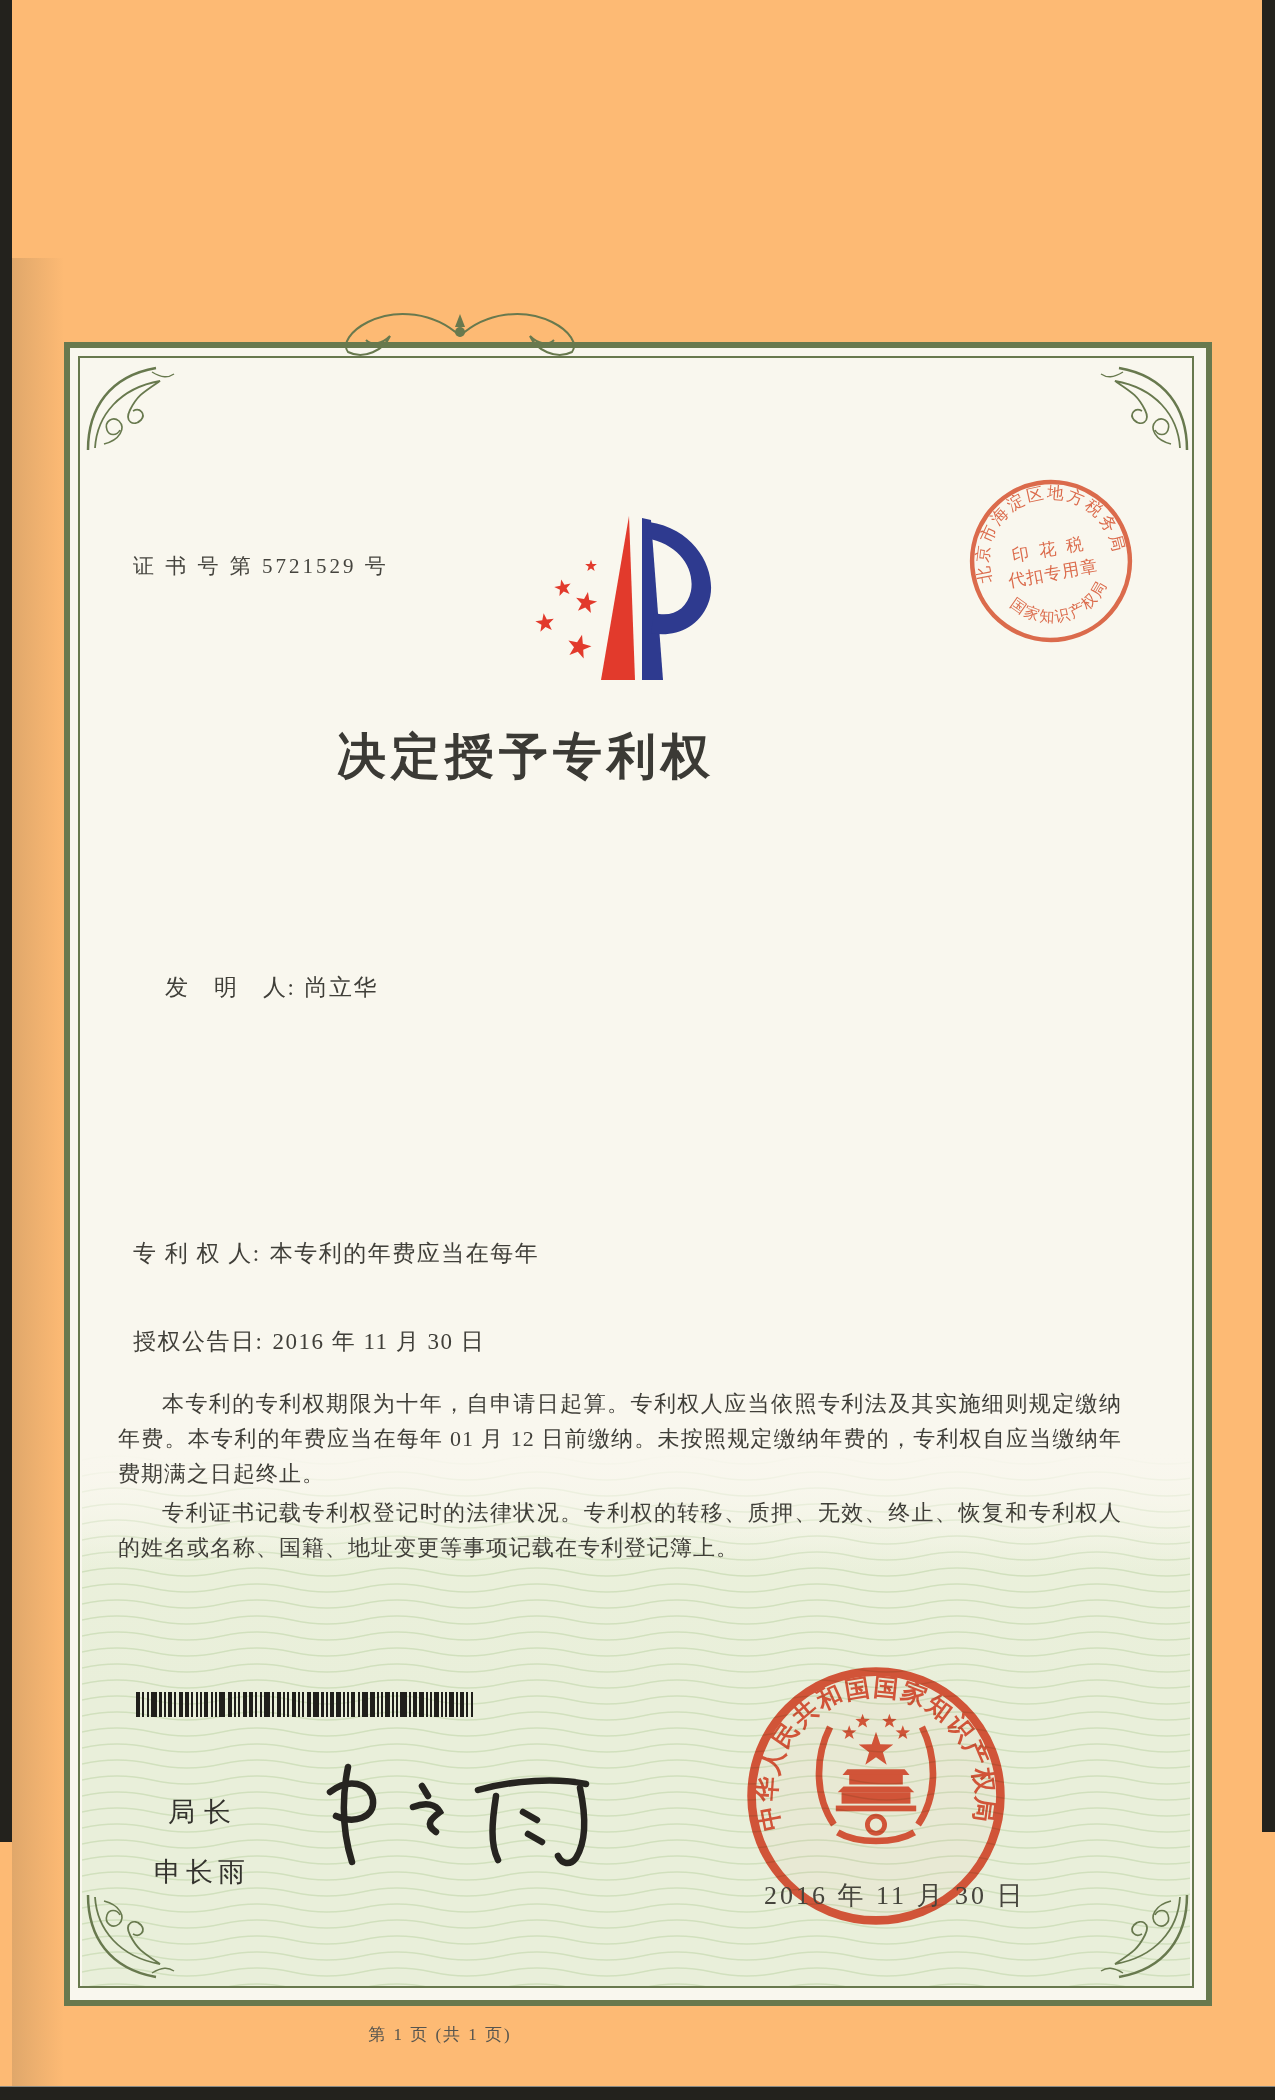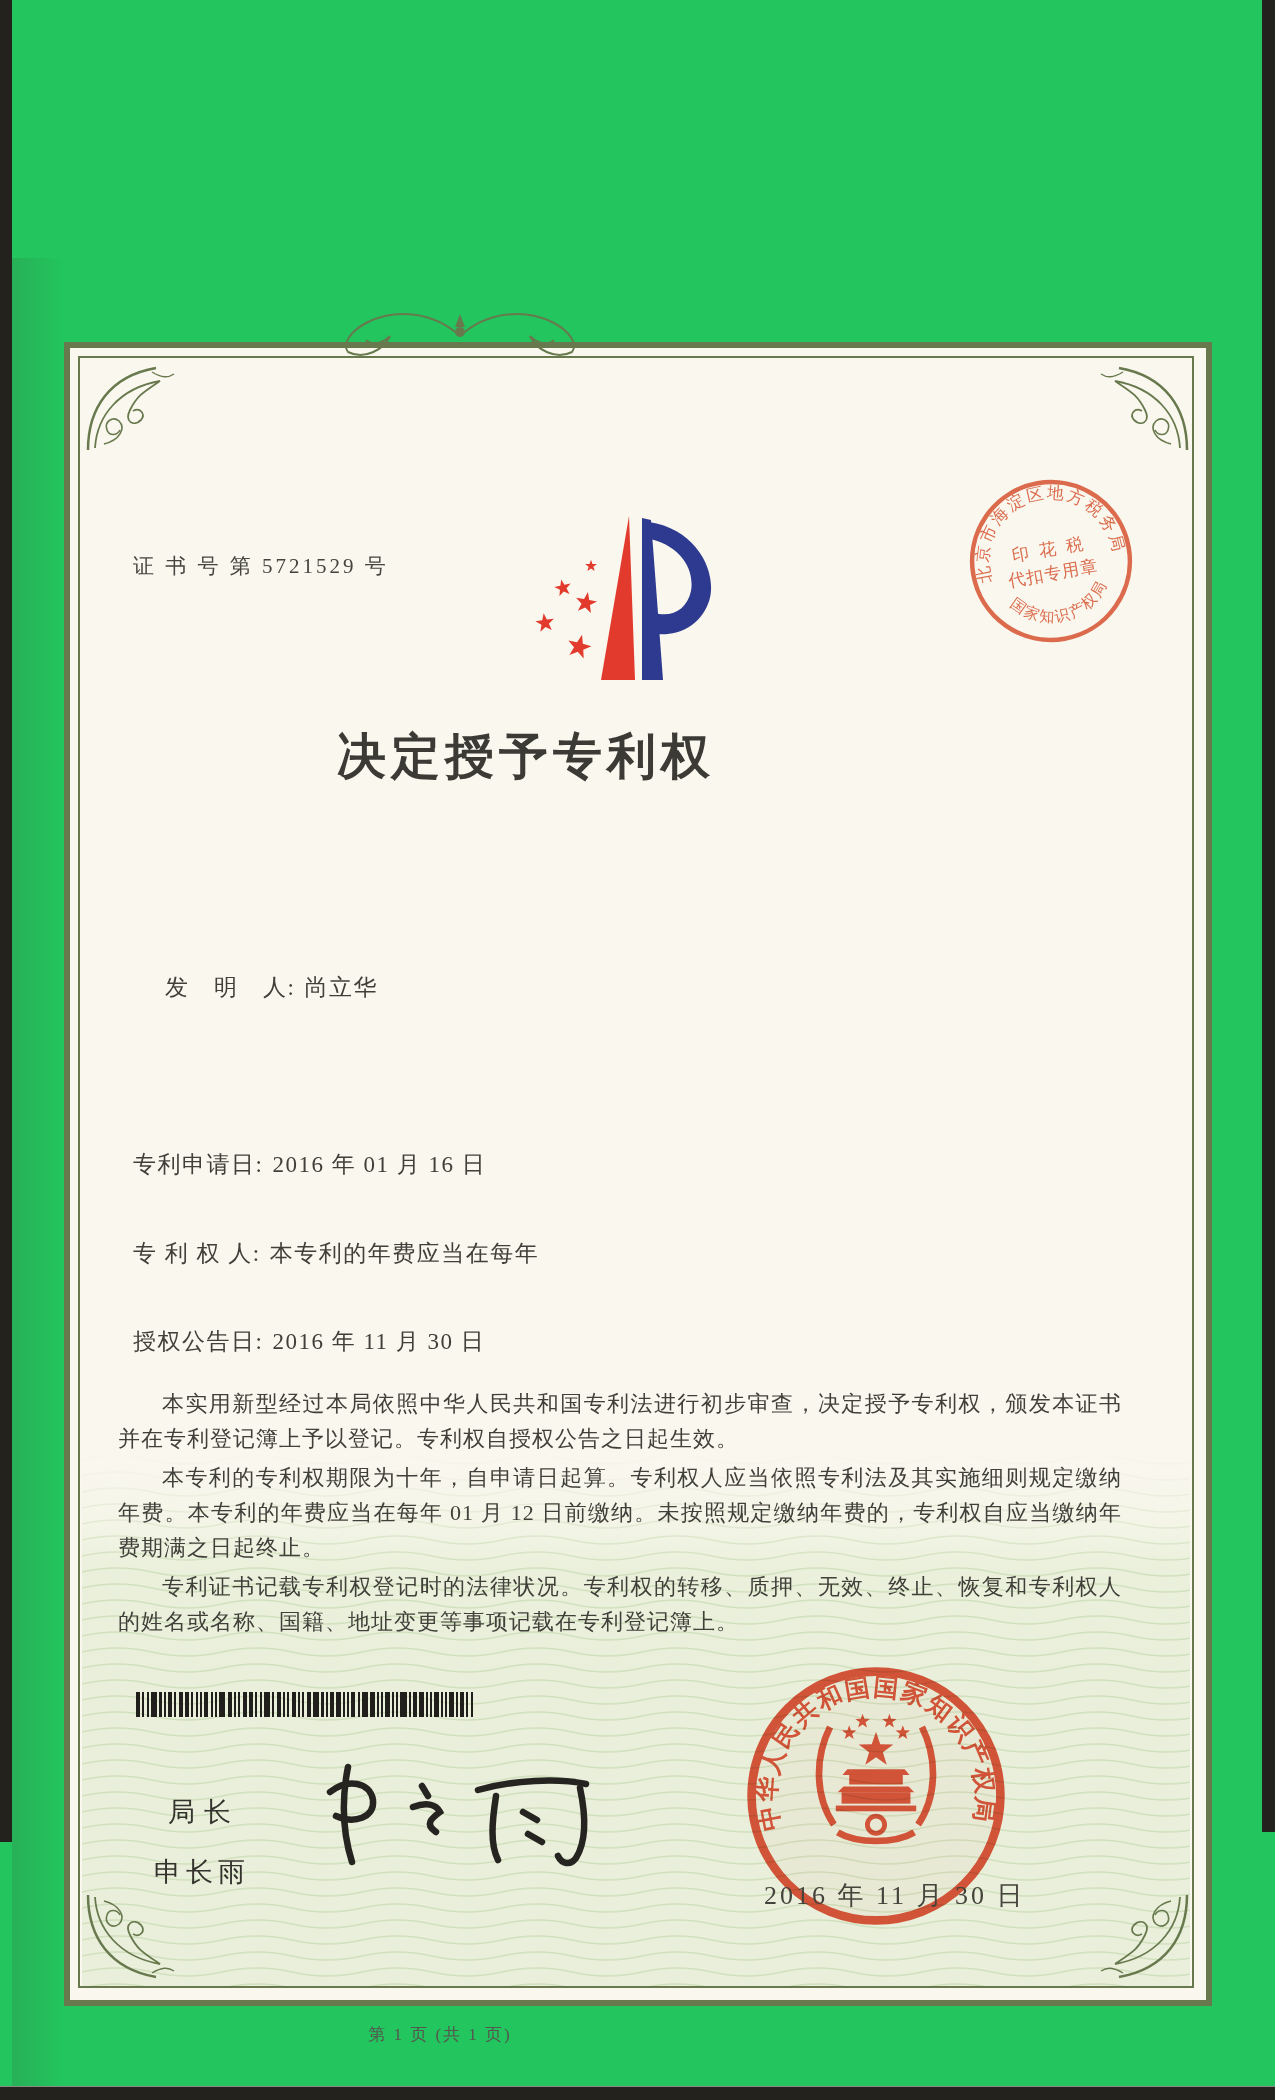--- a/index.html
+++ b/index.html
@@ -1,18 +1,18 @@
 <!DOCTYPE html>
 <html><head>
 <meta charset="utf-8">
 <style>
   html,body{margin:0;padding:0;background:#e8e8e6;}
   #page{
     position:relative;width:1275px;height:2100px;margin:0 auto;
-    background:#22c55e;overflow:hidden;
+    background:#fdba74;overflow:hidden;
     font-family:"Liberation Serif","DejaVu Serif",serif;color:#3e3d38;
   }
   
   .band{position:absolute;background:#23221d;z-index:10;}
   .band.left{left:0;top:258;width:12px;height:1842px;}
   .band.right{left:1262px;top:268;width:13px;height:1832px;}
   .band.bottom{left:0;top:2086px;width:1275px;height:14px;border-top:1px solid #8a8a84;}
   .gutter{position:absolute;left:12px;top:258px;width:52px;height:1842px;z-index:1;
     background:linear-gradient(90deg,rgba(70,68,56,.16),rgba(70,68,56,0));}
   
@@ -146,32 +146,28 @@
     <text font-size="15" letter-spacing="1.5" fill="#d9603f" font-family="Liberation Serif, DejaVu Serif, serif">
       <textPath href="#tp-bot" startOffset="2">国家知识产权局</textPath>
     </text>
   </svg>
 
   <div class="title">决定授予专利权</div>
 
   <div class="field f1">
     <span>发　明　人:</span><span class="val">尚立华</span>
   </div>
-  <div class="field f3">
-    <span>专利申请日:</span><span class="val">2016 年 01 月 16 日</span>
-  </div>
   <div class="field f4">
     <span>专 利 权 人:</span><span class="val">本专利的年费应当在每年</span>
   </div>
   <div class="field f5">
     <span>授权公告日:</span><span class="val">2016 年 11 月 30 日</span>
   </div>
 
   <div class="body-text">
-    <p>本实用新型经过本局依照中华人民共和国专利法进行初步审查，决定授予专利权，颁发本证书并在专利登记簿上予以登记。专利权自授权公告之日起生效。</p>
     <p>本专利的专利权期限为十年，自申请日起算。专利权人应当依照专利法及其实施细则规定缴纳年费。本专利的年费应当在每年 01 月 12 日前缴纳。未按照规定缴纳年费的，专利权自应当缴纳年费期满之日起终止。</p>
     <p>专利证书记载专利权登记时的法律状况。专利权的转移、质押、无效、终止、恢复和专利权人的姓名或名称、国籍、地址变更等事项记载在专利登记簿上。</p>
   </div>
 
   <div id="barcode"><i style="width: 4.2px;"></i><i style="width: 2.1px;"></i><i style="width: 2.1px;"></i><i style="width: 6.3px;"></i><i style="width: 2.1px;"></i><i style="width: 2.1px;"></i><i style="width: 4.2px;"></i><i style="width: 2.1px;"></i><i style="width: 4.2px;"></i><i style="width: 4.2px;"></i><i style="width: 2.1px;"></i><i style="width: 2.1px;"></i><i style="width: 2.1px;"></i><i style="width: 4.2px;"></i><i style="width: 2.1px;"></i><i style="width: 2.1px;"></i><i style="width: 6.3px;"></i><i style="width: 4.2px;"></i><i style="width: 2.1px;"></i><i style="width: 2.1px;"></i><i style="width: 4.2px;"></i><i style="width: 4.2px;"></i><i style="width: 2.1px;"></i><i style="width: 2.1px;"></i><i style="width: 6.3px;"></i><i style="width: 2.1px;"></i><i style="width: 4.2px;"></i><i style="width: 2.1px;"></i><i style="width: 2.1px;"></i><i style="width: 4.2px;"></i><i style="width: 2.1px;"></i><i style="width: 2.1px;"></i><i style="width: 4.2px;"></i><i style="width: 6.3px;"></i><i style="width: 2.1px;"></i><i style="width: 2.1px;"></i><i style="width: 4.2px;"></i><i style="width: 4.2px;"></i><i style="width: 2.1px;"></i><i style="width: 2.1px;"></i><i style="width: 4.2px;"></i><i style="width: 2.1px;"></i><i style="width: 6.3px;"></i><i style="width: 4.2px;"></i><i style="width: 2.1px;"></i><i style="width: 2.1px;"></i><i style="width: 4.2px;"></i><i style="width: 2.1px;"></i><i style="width: 2.1px;"></i><i style="width: 6.3px;"></i><i style="width: 2.1px;"></i><i style="width: 4.2px;"></i><i style="width: 4.2px;"></i><i style="width: 2.1px;"></i><i style="width: 2.1px;"></i><i style="width: 4.2px;"></i><i style="width: 2.1px;"></i><i style="width: 2.1px;"></i><i style="width: 4.2px;"></i><i style="width: 2.1px;"></i><i style="width: 4.2px;"></i><i style="width: 2.1px;"></i><i style="width: 2.1px;"></i></div>
 
   <div class="director-label">局长</div>
   <div class="director-name">申长雨</div>
 
   <svg class="signature" viewBox="0 0 310 125">

